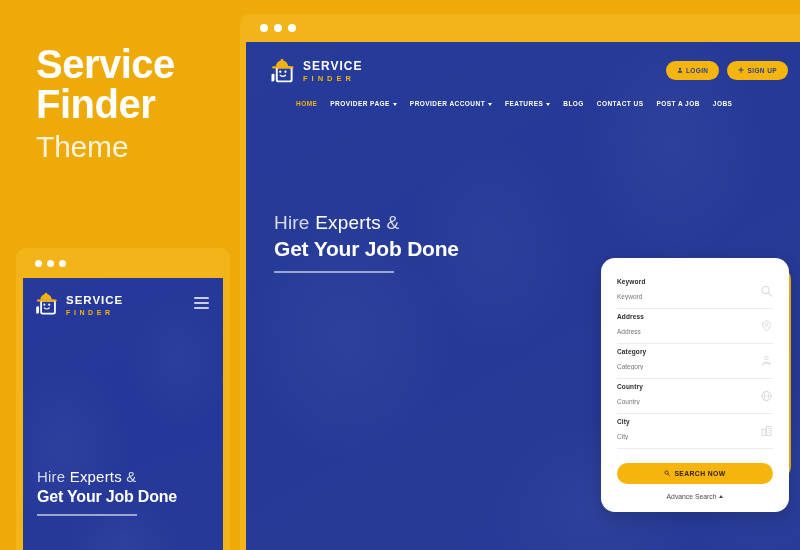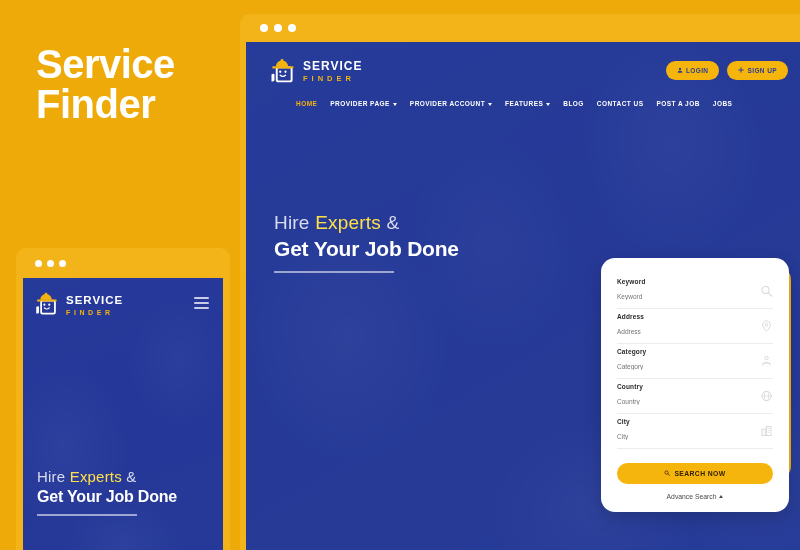--- a/index.html
+++ b/index.html
@@ -68,21 +68,21 @@
   .logo-tag {
     font-size: 7.5px; font-weight: 700; color: #F3B30E; letter-spacing: 4px;
     margin-top: 2px;
   }
   .logo.sm .logo-mark { width: 26px; height: 26px; flex: 0 0 26px; }
   .logo.sm .logo-name { font-size: 11.5px; }
   .logo.sm .logo-tag { font-size: 7px; letter-spacing: 3.6px; }
 
   
   .hero-line1 { font-size: 19px; font-weight: 400; color: #D7DCEE; letter-spacing: 0.2px; }
-  .hero-line1 .hl { color: #fde047; }
+  .hero-line1 .hl { color: #ffffff; }
   .hero-line2 {
     font-size: 21px; font-weight: 700; color: #ffffff; margin-top: 3px;
     letter-spacing: -0.2px;
   }
   .hero-rule {
     width: 120px; height: 2px; background: rgba(255,255,255,0.55); margin-top: 10px;
   }
   .mobile-hero .hero-line1 { font-size: 15px; }
   .mobile-hero .hero-line2 { font-size: 16px; }
   .mobile-hero .hero-rule { width: 100px; height: 1.5px; margin-top: 8px; }
@@ -190,20 +190,21 @@
 </head>
 <body>
 
 <div class="stage">
 
   <div class="promo">
     <div class="promo-title">
       <span>Service</span>
       <span class="l2">Finder</span>
     </div>
+    <div class="promo-sub">Theme</div>
   </div>
 
   <div class="mobile-frame">
     <div class="mobile-bar">
       <span class="dot"></span>
       <span class="dot"></span>
       <span class="dot"></span>
     </div>
     <div class="mobile-screen">
       <div class="mobile-photo"></div>

